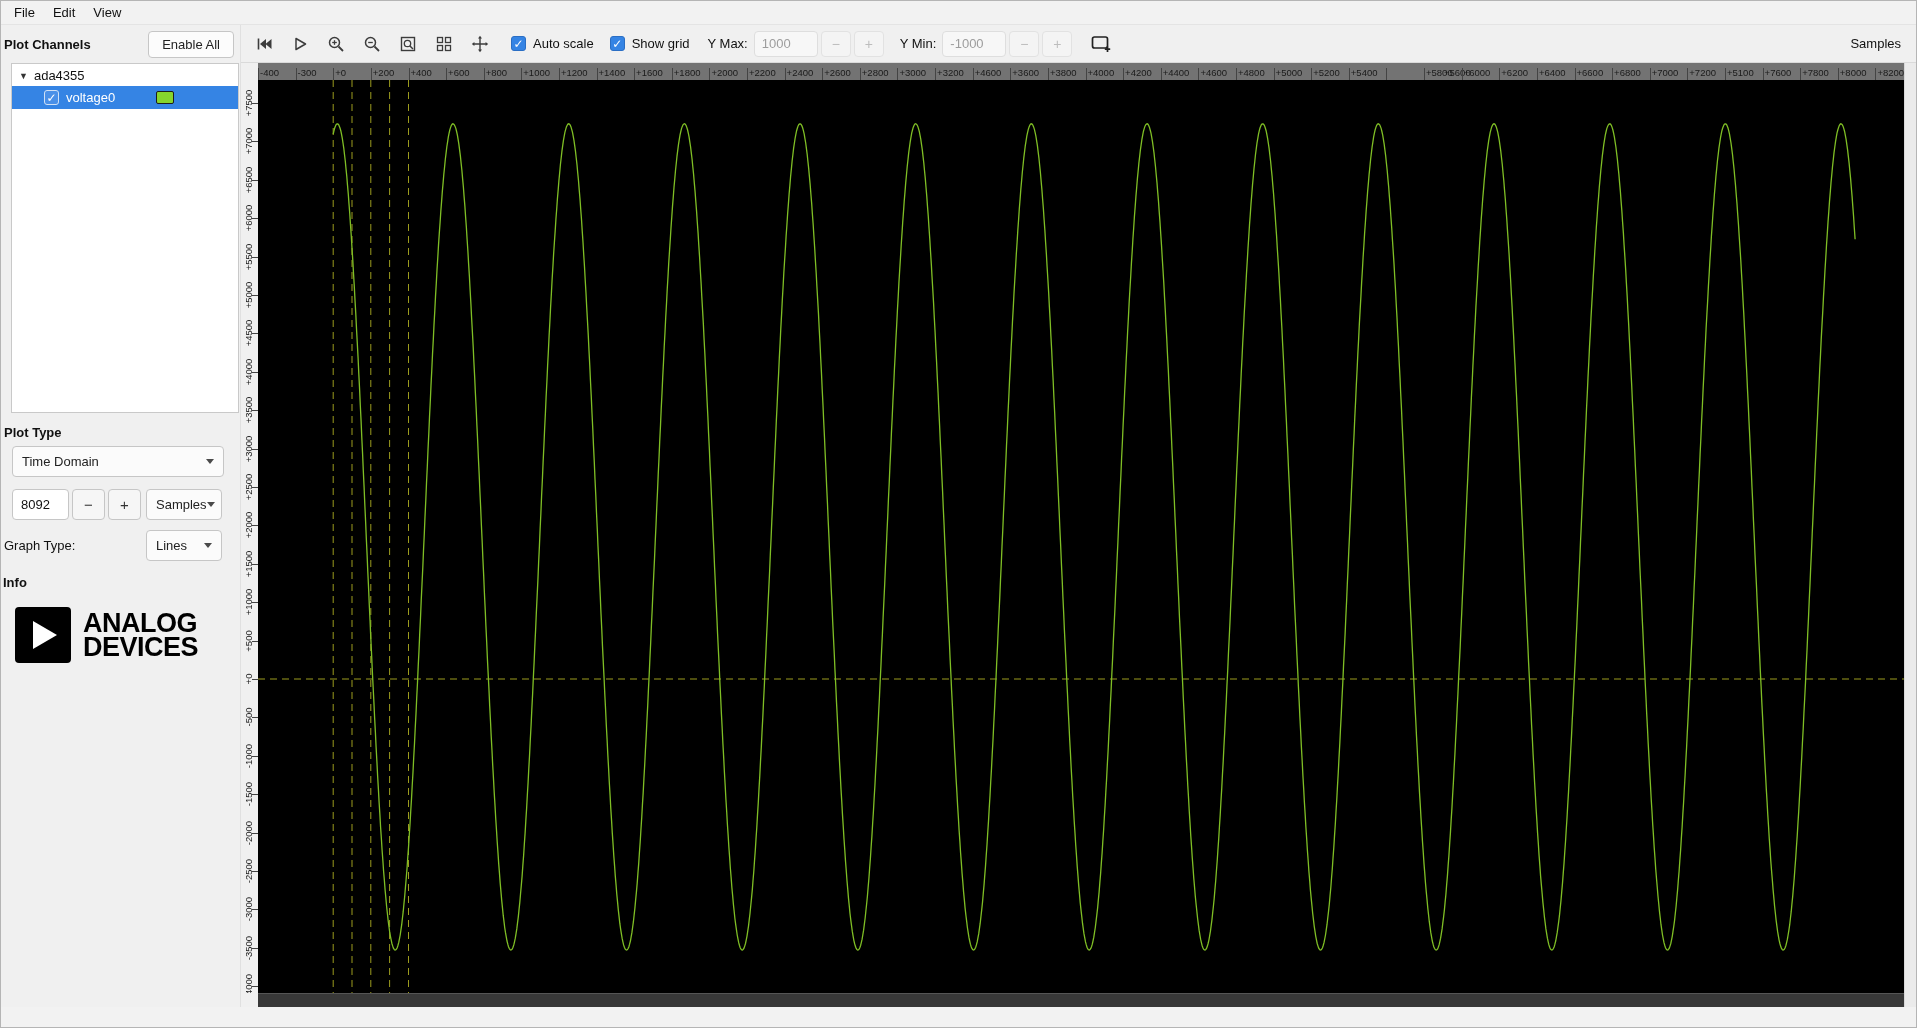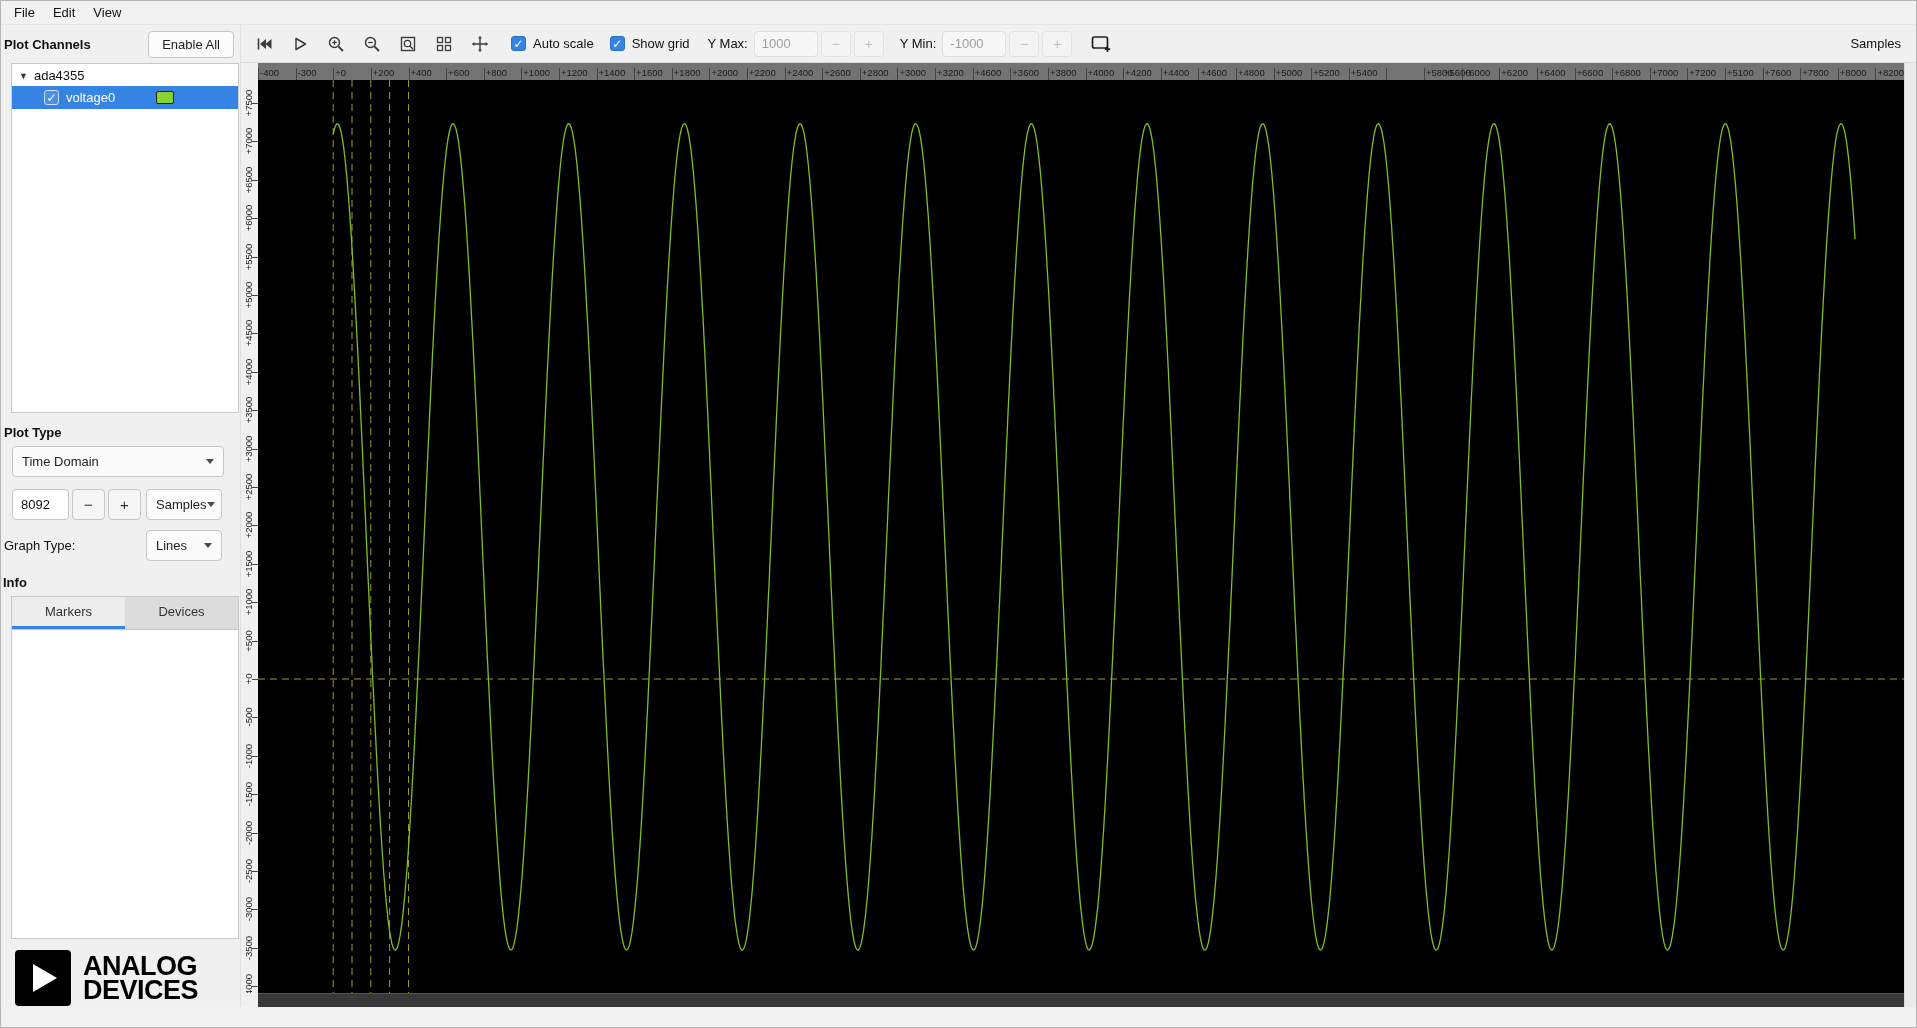--- a/index.html
+++ b/index.html
@@ -135,27 +135,20 @@
       <div class="row2">
         <span class="rlabel">Graph Type:</span>
         <div class="combo combo-sm">
           <span>Lines</span>
           <span class="arrow"></span>
         </div>
       </div>
 
       <div class="sb-label" style="margin-left:2px;margin-top:14px;">Info</div>
 
-      <div class="tabswrap" style="margin-top:0;">
-        <div class="tabbar">
-          <div class="tab active">Markers</div>
-          <div class="tab">Devices</div>
-        </div>
-        <div class="infopanel"></div>
-      </div>
 
       <div class="logo">
         <div class="logo-mark">
             <div class="logo-tri"></div>
           </div>
         <div class="logo-text">
           <div>ANALOG</div>
           <div>DEVICES</div>
         </div>
       </div>

